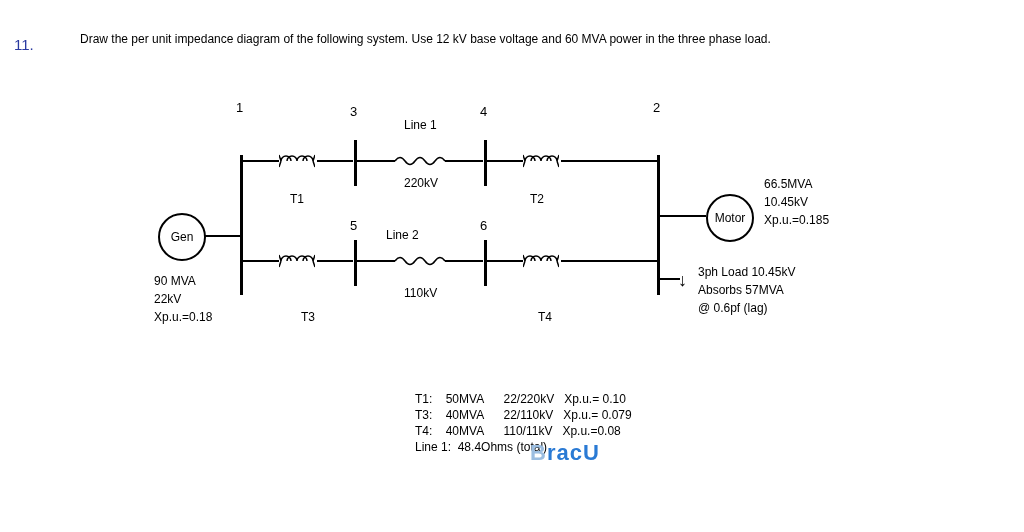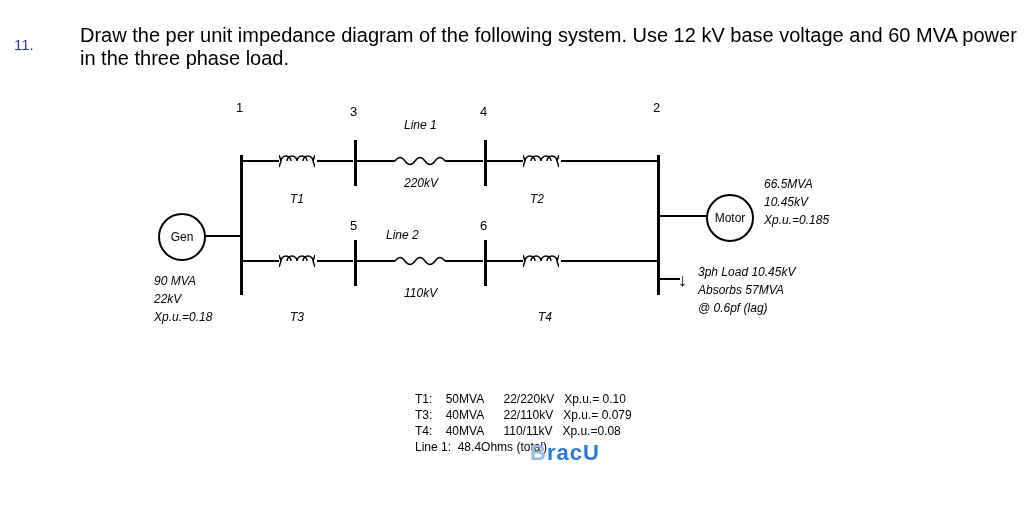--- a/index.html
+++ b/index.html
@@ -14,23 +14,23 @@
   .question-number {
     position: absolute;
     top: 8px;
     left: 14px;
     color: #2a3aa0;
     font-size: 15px;
     margin-top: 28px;
   }
   .question-text {
     position: absolute;
-    top: 24px;
+    top: 32px;
     left: 80px;
-    font-size: 20px;
+    font-size: 12px;
     color: #000;
   }
   .diagram {
     position: absolute;
     top: 100px;
     left: 150px;
     width: 780px;
     height: 280px;
   }
   
@@ -85,21 +85,20 @@
   .busbar {
     position: absolute;
     width: 3px;
     background: #000;
   }
   .label {
     position: absolute;
     font-size: 12px;
     color: #000;
     white-space: nowrap;
-    font-style: italic;
   }
   .num {
     position: absolute;
     font-size: 13px;
     color: #000;
   }
   
   .data-block {
     position: absolute;
     left: 415px;
@@ -179,21 +178,21 @@
   <div class="label" style="left:380px; top:92px;">T2</div>
   <div class="line" style="left:411px; top:60px; width:96px; height:2px;"></div>
 
   <div class="line" style="left:93px; top:160px; width:36px; height:2px;"></div>
 
   <div class="xfmr" style="left:129px; top:149px;">
     <svg viewBox="0 0 36 24">
         <path d="M2 12 a5 5 0 1 1 10 0 M8 12 a5 5 0 1 1 10 0 M2 12 l-2 -6 M2 12 l-2 6 M34 12 l2 -6 M34 12 l2 6 M18 12 a5 5 0 1 1 10 0 M24 12 a5 5 0 1 1 10 0" fill="none" stroke="#000" stroke-width="1.5"></path>
       </svg>
   </div>
-  <div class="label" style="left:140px; top:210px;">T3</div>
+  <div class="label" style="left:151px; top:210px;">T3</div>
   <div class="line" style="left:167px; top:160px; width:36px; height:2px;"></div>
 
   <div class="busbar" style="left:204px; top:140px; height:46px;"></div>
   <div class="num" style="left:200px; top:118px;">5</div>
 
   <div class="line" style="left:207px; top:160px; width:38px; height:2px;"></div>
   <div class="tline" style="left:245px; top:154px;">
     <svg viewBox="0 0 50 14">
         <path d="M0 7 q5 -7 10 0 q5 7 10 0 q5 -7 10 0 q5 7 10 0 q5 -7 10 0" fill="none" stroke="#000" stroke-width="1.5"></path>
       </svg>

